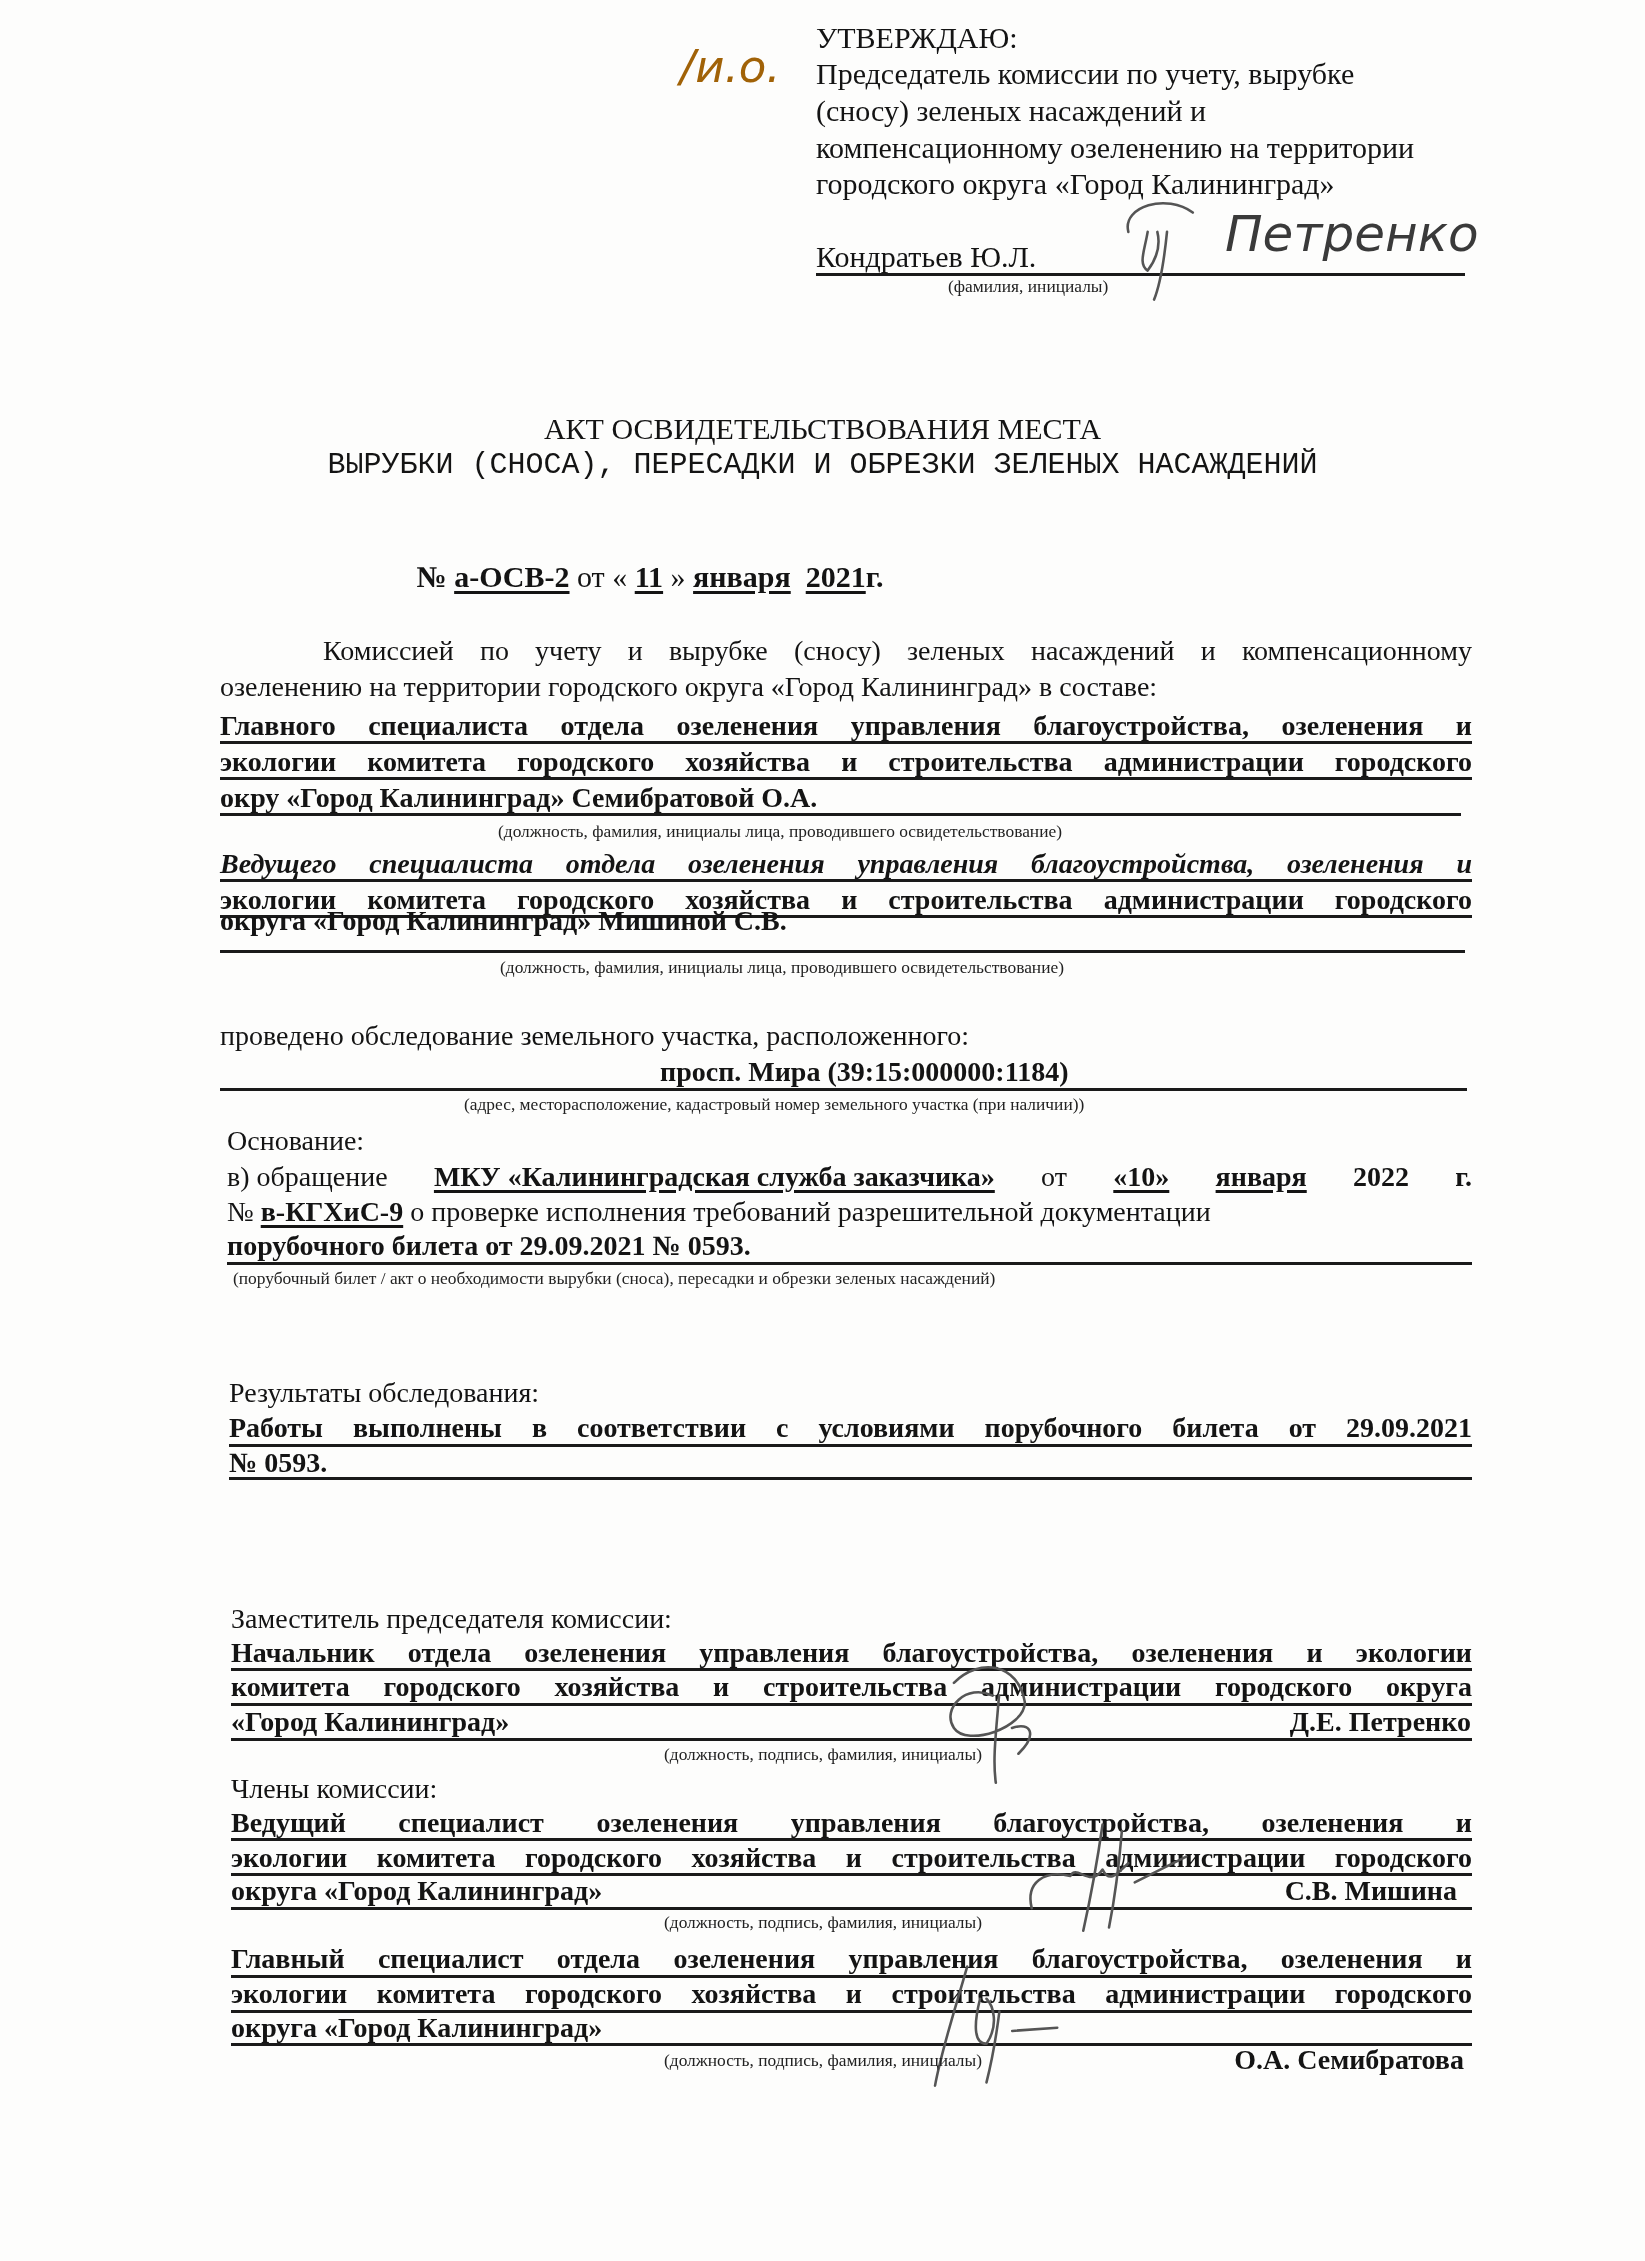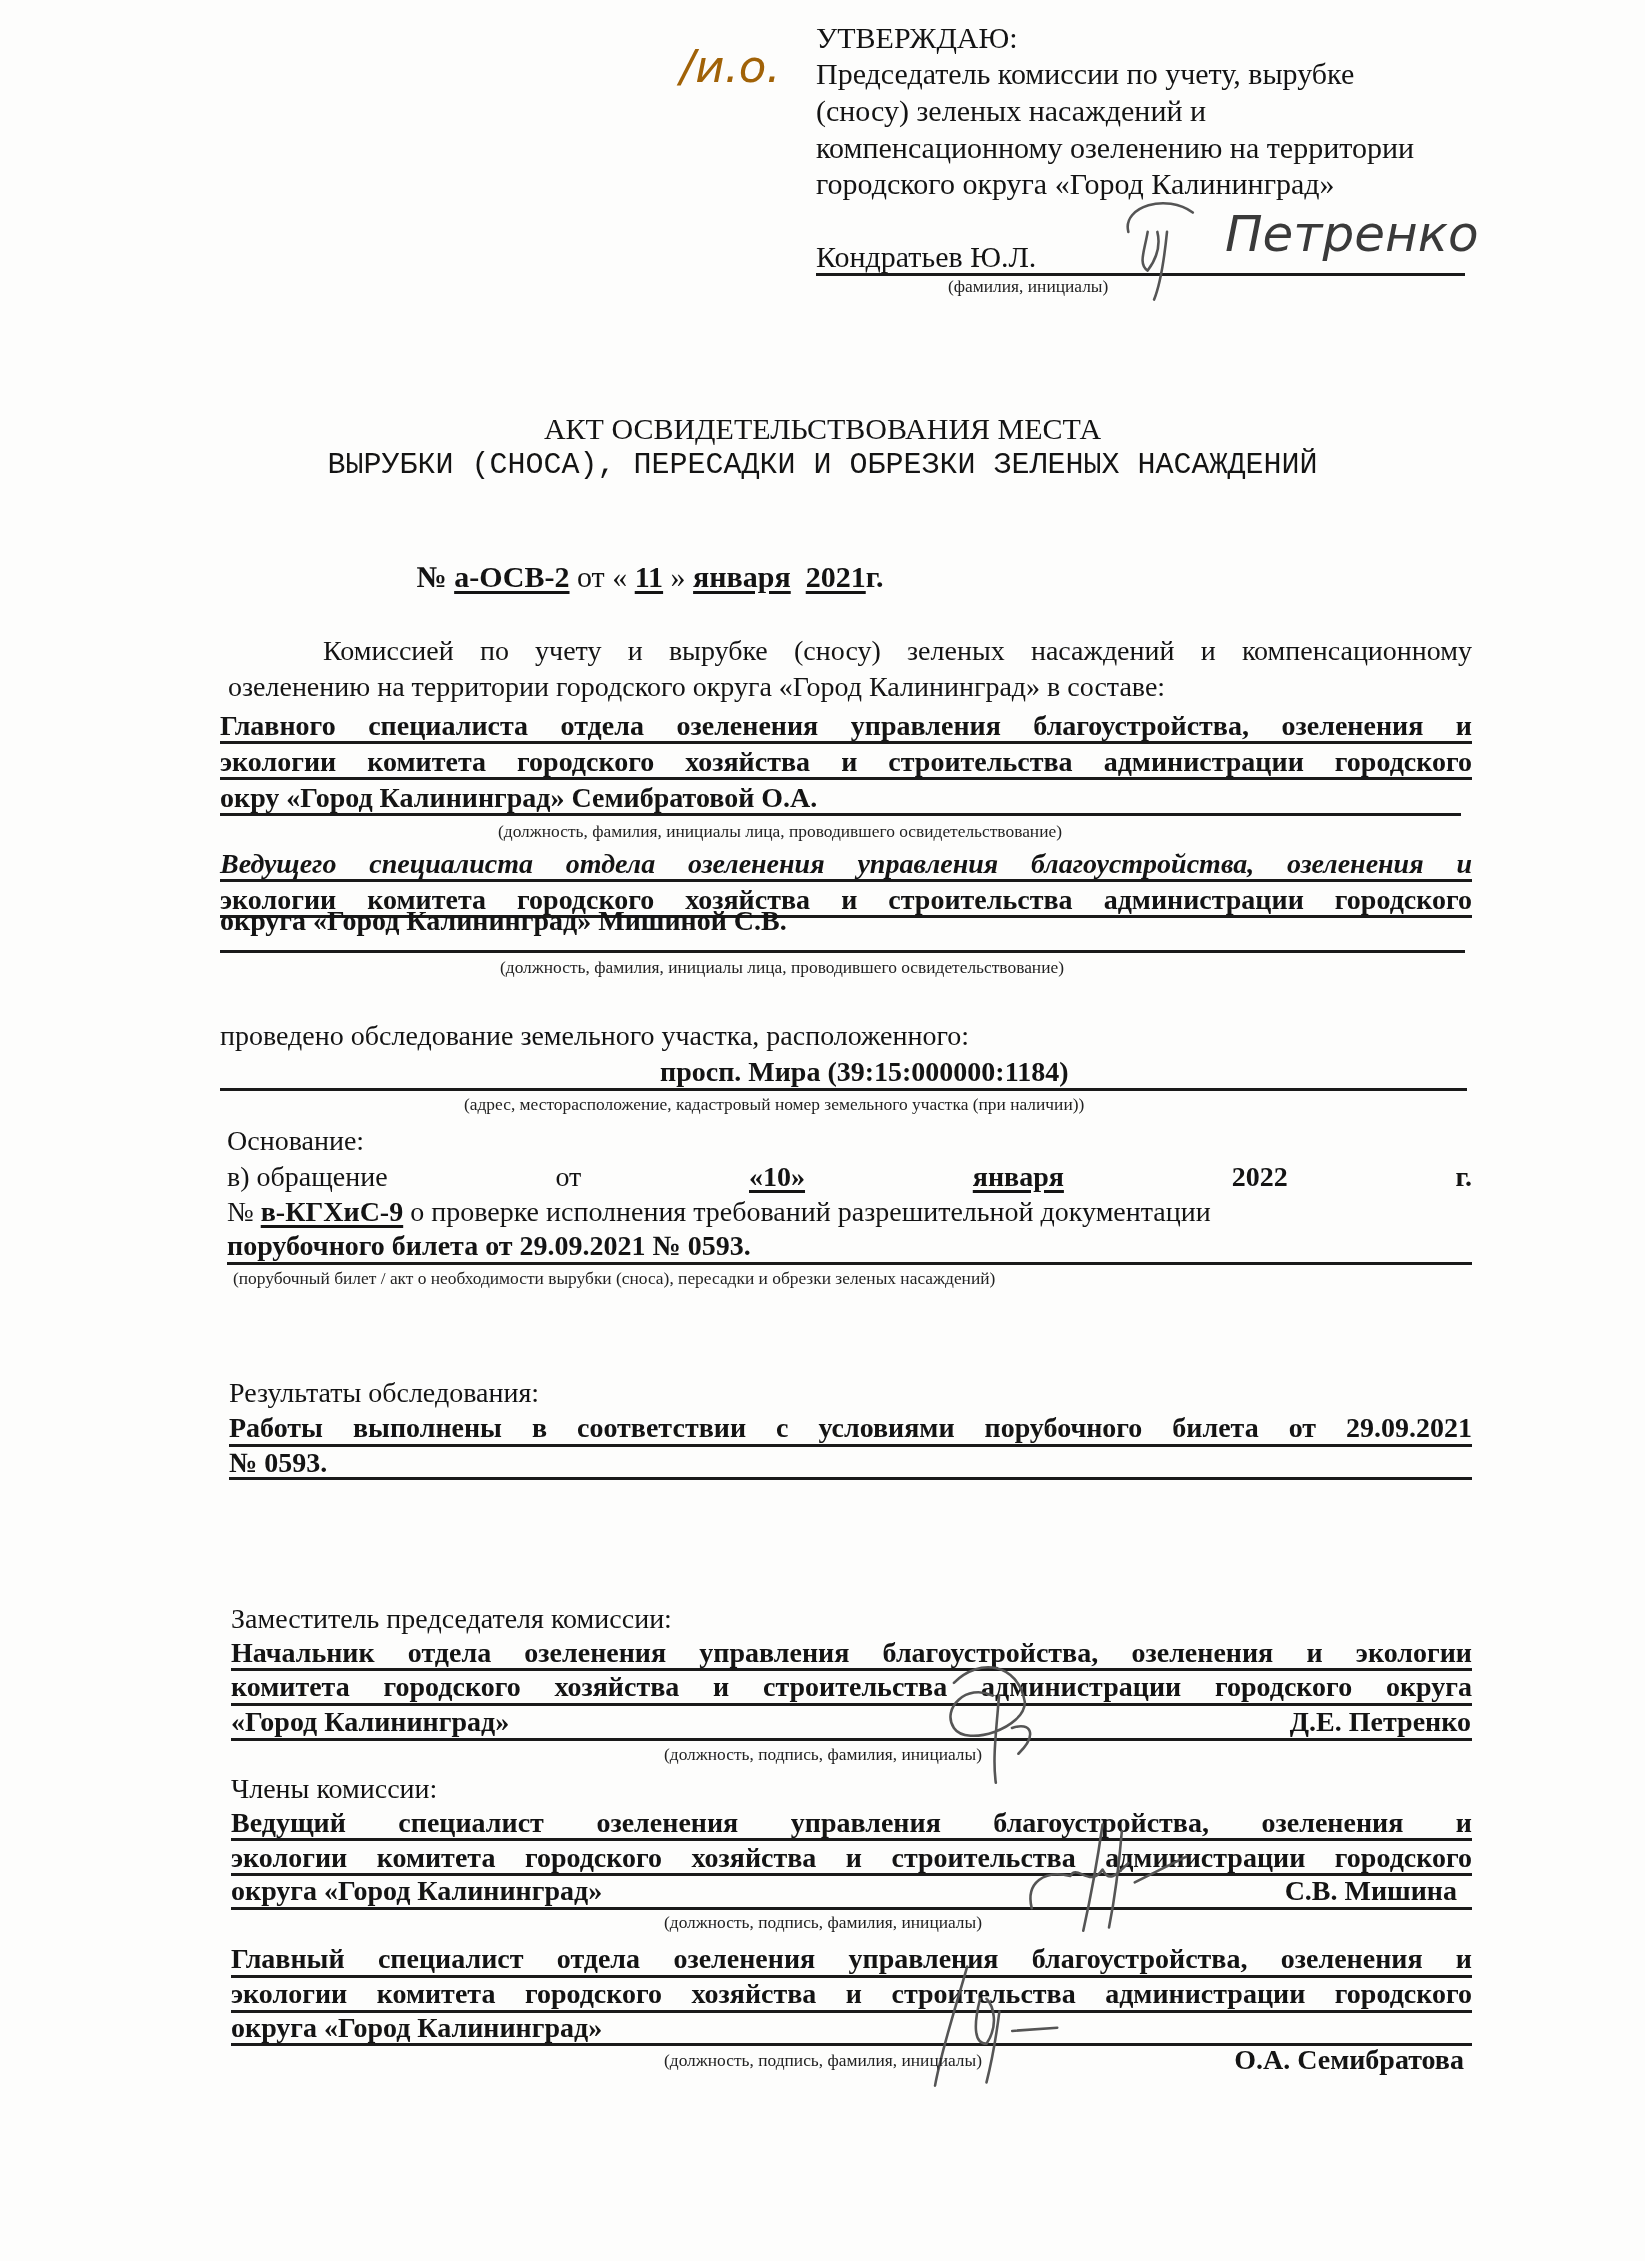--- a/index.html
+++ b/index.html
@@ -44,21 +44,21 @@
   <span>№</span>
   <span class="ul">а-ОСВ-2</span>
   <span style="font-weight:normal">от «</span>
   <span class="ul">11</span>
   <span style="font-weight:normal">»</span>
   <span class="ul">января</span>
   &nbsp;<span class="ul">2021</span><span>г.</span>
 </div>
 
 <div class="abs reg just" style="left:220px;width:1252px;top:637px;text-indent:103px;">Комиссией по учету и вырубке (сносу) зеленых насаждений и компенсационному</div>
-<div class="abs reg" style="left:228px;top:673px;">озеленению на территории городского округа «Город Калининград» в составе:</div>
+<div class="abs reg" style="left:220px;top:673px;">озеленению на территории городского округа «Город Калининград» в составе:</div>
 
 <div>
   <div class="abs bold just" style="left:220px;width:1252px;top:712px;">Главного специалиста отдела озеленения управления благоустройства, озеленения и</div>
   <div class="rule" style="left:220px;top:741px;width:1252px;"></div>
   <div class="abs bold just" style="left:220px;width:1252px;top:748px;">экологии комитета городского хозяйства и строительства администрации городского</div>
   <div class="rule" style="left:220px;top:777px;width:1252px;"></div>
   <div class="abs bold" style="left:220px;top:784px;">окру «Город Калининград» Семибратовой О.А.</div>
   <div class="rule" style="left:220px;top:813px;width:1241px;"></div>
   <div class="abs cap" style="left:498px;top:823px;">(должность, фамилия, инициалы лица, проводившего освидетельствование)</div>
 </div>
@@ -74,20 +74,21 @@
 </div>
 
 <div class="abs reg" style="left:220px;top:1022px;">проведено обследование земельного участка, расположенного:</div>
 <div class="abs bold" style="left:660px;top:1058px;">просп. Мира (39:15:000000:1184)</div>
 <div class="rule" style="left:220px;top:1088px;width:1247px;"></div>
 <div class="abs cap" style="left:464px;top:1096px;">(адрес, месторасположение, кадастровый номер земельного участка (при наличии))</div>
 
 <div class="abs reg" style="left:227px;top:1127px;">Основание:</div>
 <div class="abs reg" style="left:227px;width:1245px;top:1163px;display:flex;justify-content:space-between;">
   <span>в) обращение</span>
+  <span class="bold ul">МКУ «Калининградская служба заказчика»</span>
   <span>от</span>
   <span class="bold ul">«10»</span>
   <span class="bold ul">января</span>
   <span class="bold">2022</span>
   <span class="bold">г.</span>
 </div>
 <div class="abs reg" style="left:227px;top:1198px;">
   <span>№</span>
   <span class="bold ul">в-КГХиС-9</span>
   <span>о проверке исполнения требований разрешительной документации</span>

